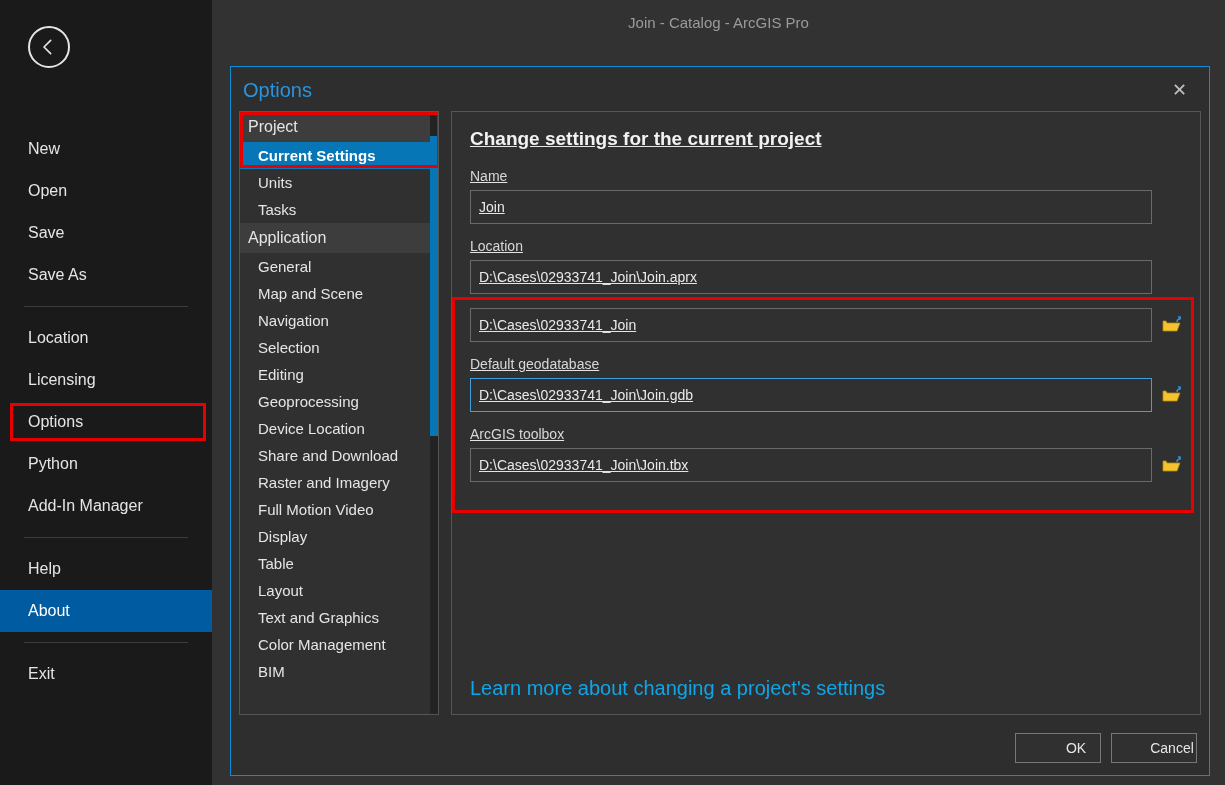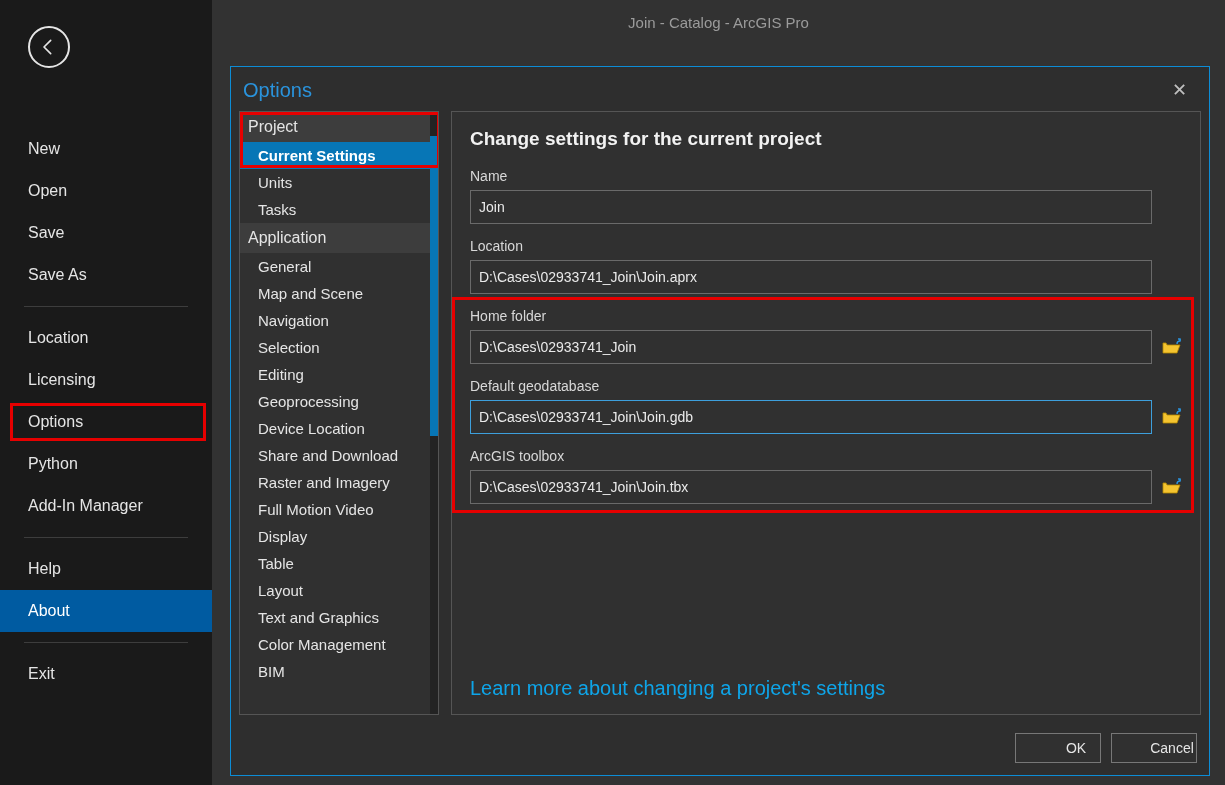--- a/index.html
+++ b/index.html
@@ -96,20 +96,21 @@
     font-size:18px;
     cursor:pointer;
     padding:2px 6px;
   }
 
   .dlg-body {
     position:absolute;
     left:8px; right:8px; top:44px; bottom:60px;
     display:flex;
     gap:12px;
+    text-decoration:underline;
   }
 
   .options-tree {
     width: 200px;
     border: 1px solid #555;
     background:#303030;
     overflow:hidden;
     position:relative;
   }
   .options-tree-inner {
@@ -322,21 +323,20 @@
       </div>
 
       <div class="fld">
         <div class="fld-label">Location</div>
         <div class="fld-row">
           <input class="fld-input narrow" value="D:\Cases\02933741_Join\Join.aprx" style="">
         </div>
       </div>
 
       <div class="fld">
-        <div class="fld-label">Home folder</div>
         <div class="fld-row">
           <input class="fld-input narrow" value="D:\Cases\02933741_Join" style="">
           <span class="browse-icon">
             <svg viewBox="0 0 20 18">
               <path d="M1 5 L1 15 L15 15 L18 7 L5 7 L4 5 Z" fill="#f4c430" stroke="#b88a00" stroke-width="0.8"></path>
               <path d="M15 6 C15 4 16 3 18 3 L18 1" fill="none" stroke="#2a93dc" stroke-width="1.4"></path>
               <path d="M16 1 L18 1 L18 3" fill="none" stroke="#2a93dc" stroke-width="1.4"></path>
             </svg>
           </span>
         </div>

